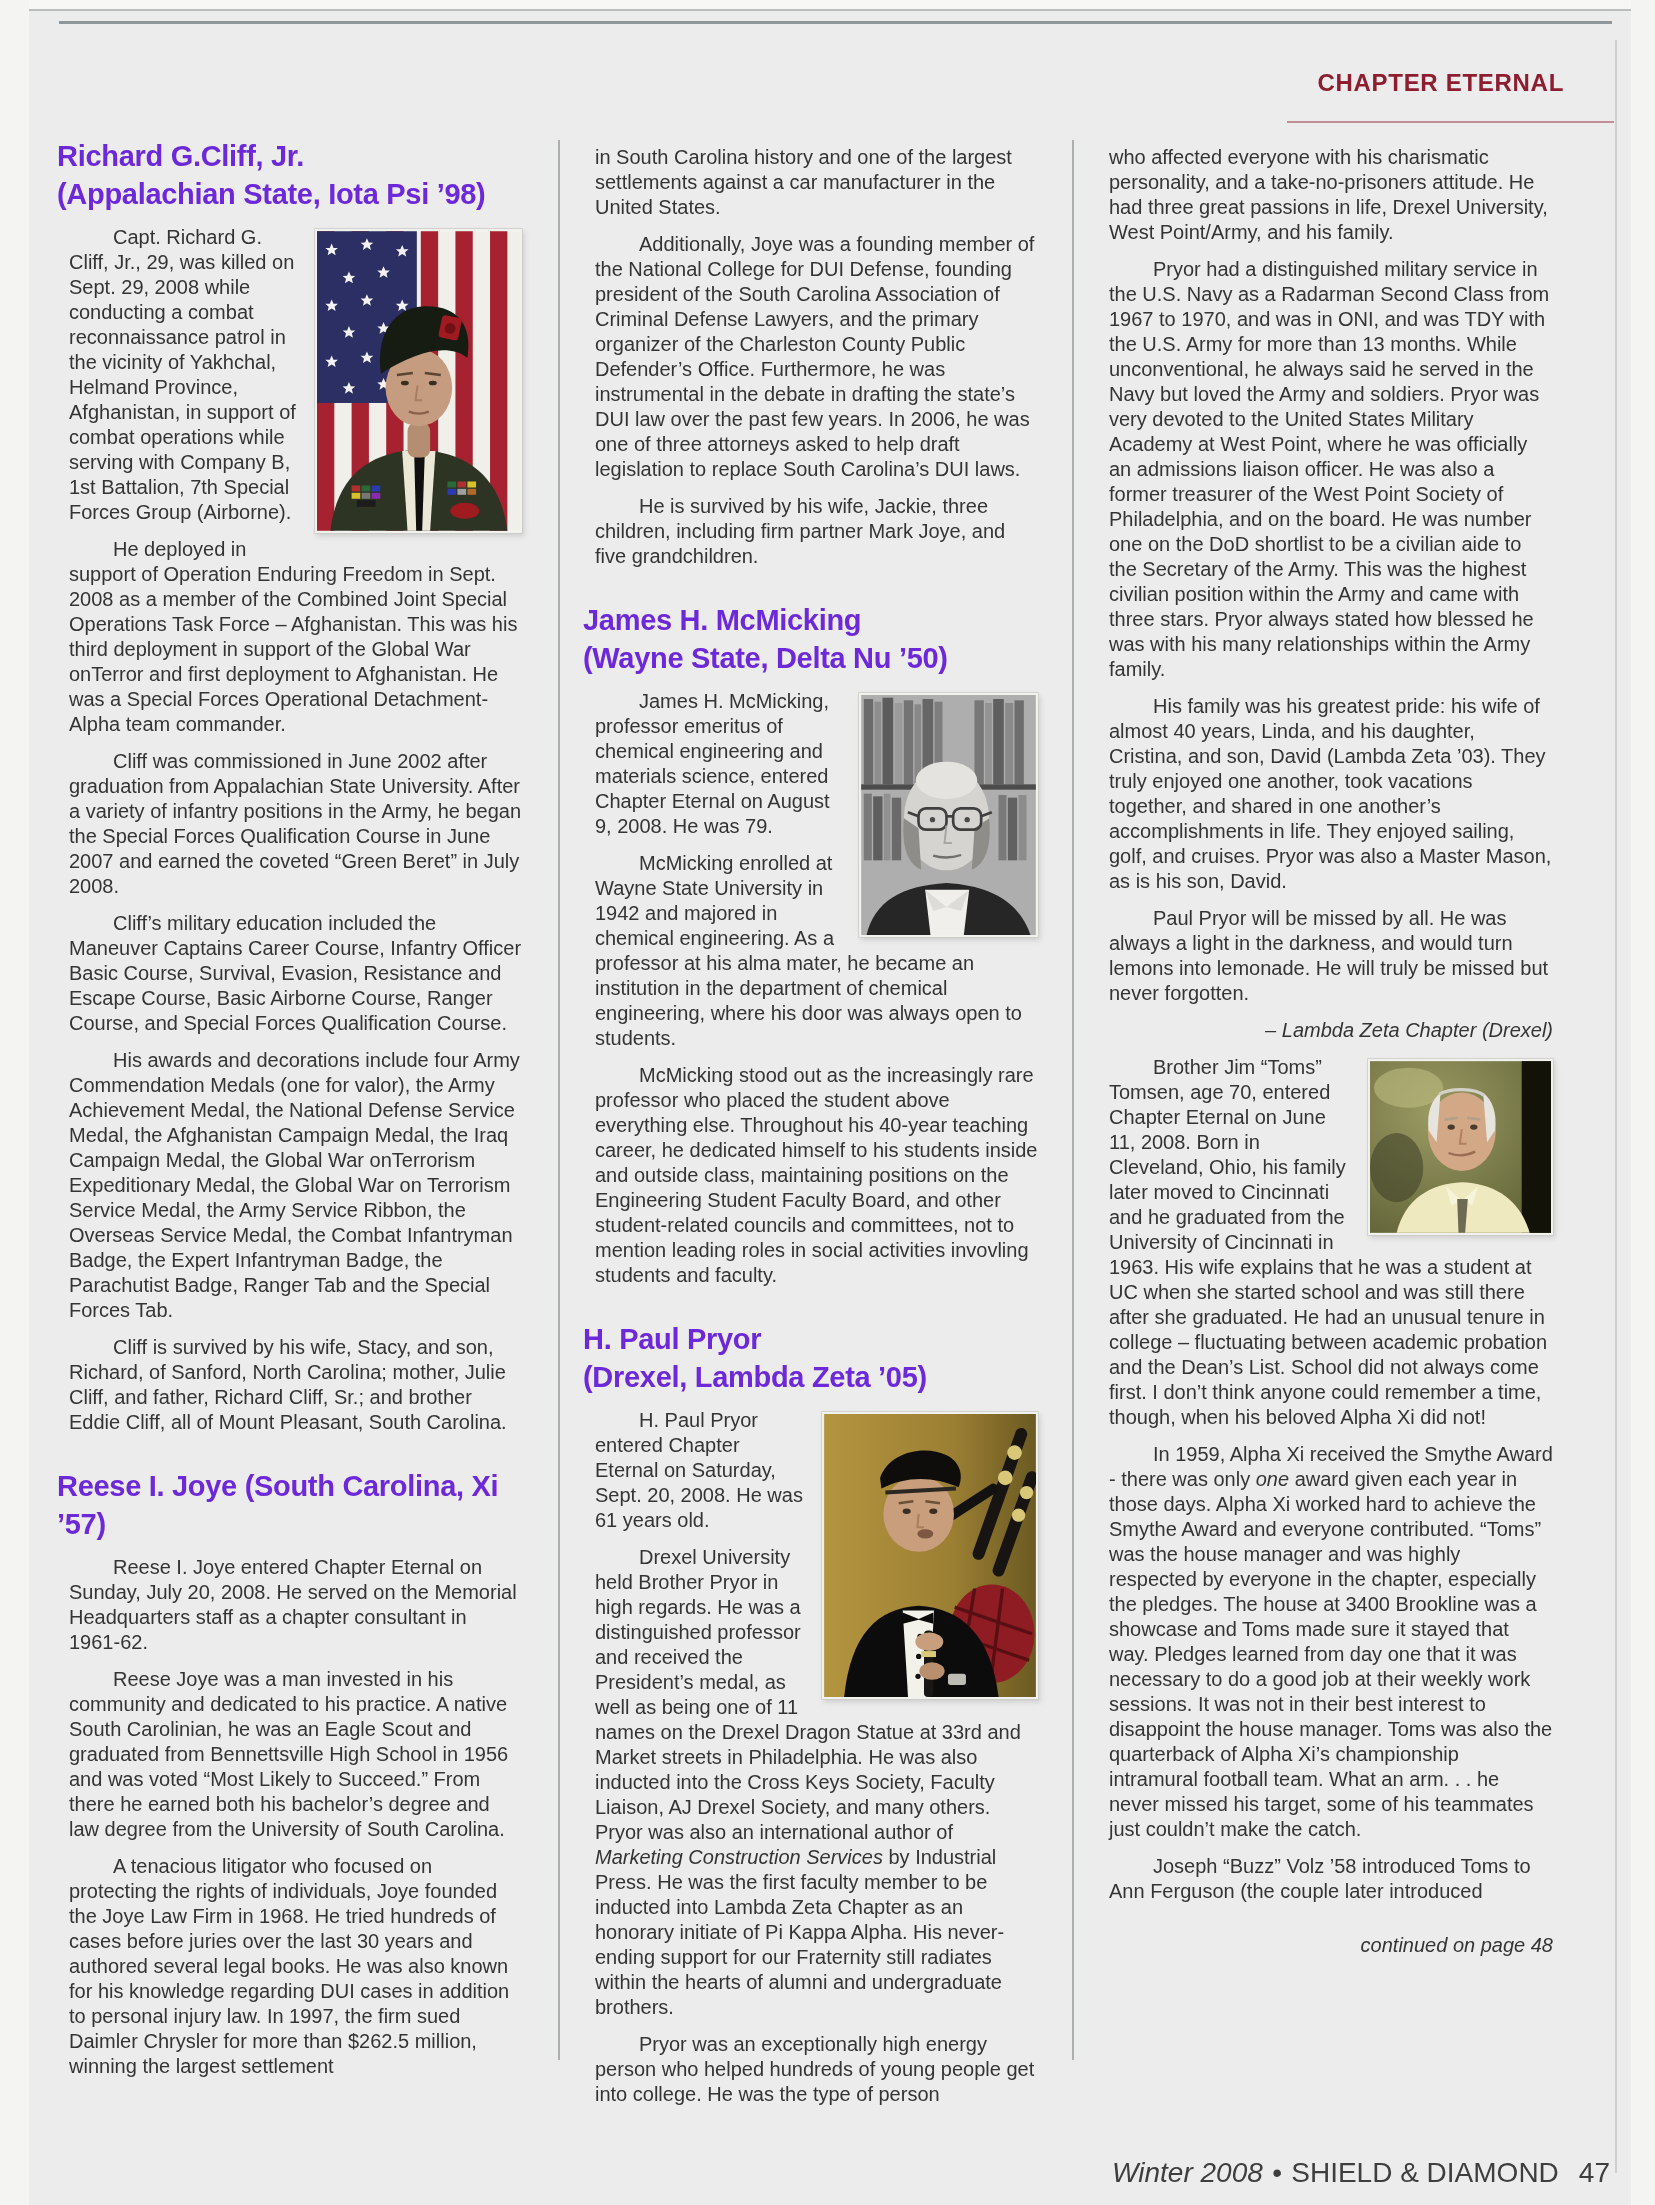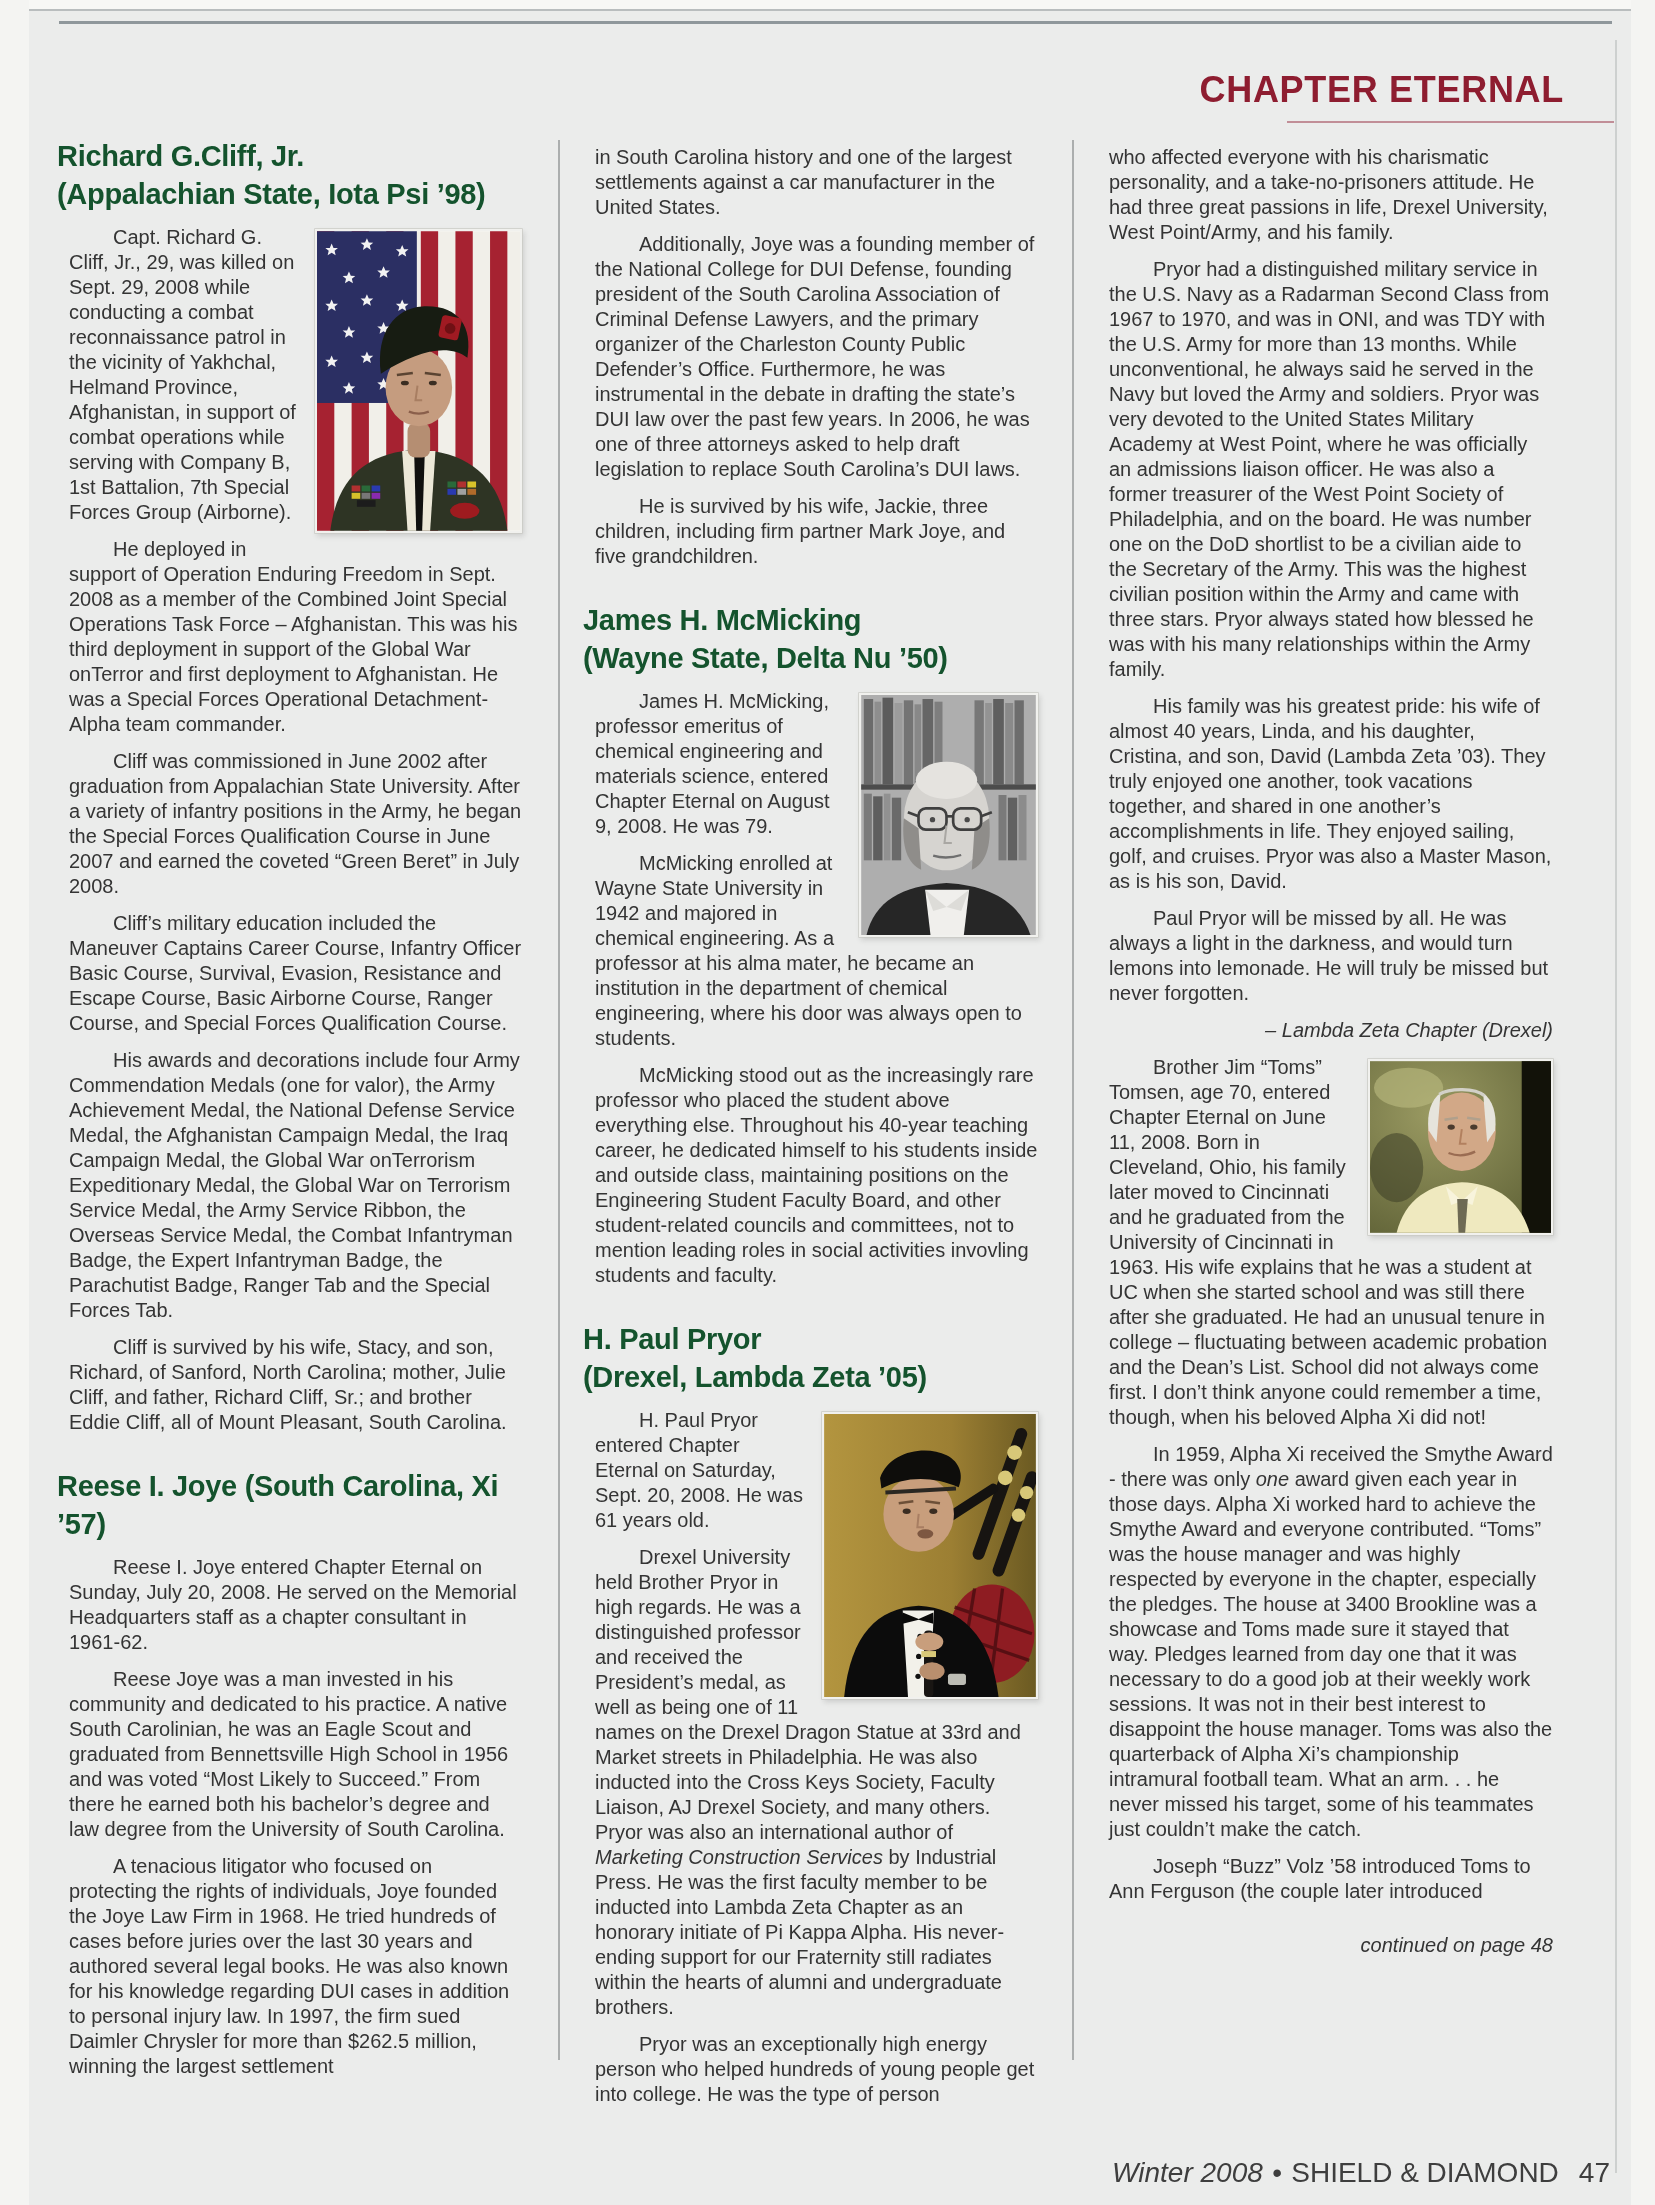--- a/index.html
+++ b/index.html
@@ -4,31 +4,31 @@
 <style>
   html,body{margin:0;padding:0;background:#ffffff;}
   .page{position:relative;width:1655px;height:2205px;background:#ebeceb;overflow:hidden;
         font-family:"Liberation Sans", sans-serif;color:#343434;}
   .scan-edge-top{position:absolute;left:0;top:0;width:100%;height:9.3px;background:#f7f7f5;border-bottom:2.7px solid #b9bdbe;}
   .scan-edge-left{position:absolute;left:0;top:0;width:29px;height:100%;background:#f4f4f2;}
   .scan-edge-right{position:absolute;left:1631px;top:0;width:25px;height:100%;background:#f4f4f2;}
   .page-right-line{position:absolute;left:1615px;top:40px;width:2px;height:2133px;background:#cdd0cf;}
   .top-rule{position:absolute;left:59px;top:21.3px;width:1553px;height:2.7px;background:#8f979b;}
   .page-title{position:absolute;left:1097px;top:69px;width:467px;text-align:right;
-              font-size:36px;font-weight:bold;letter-spacing:0.7px;color:#8e1d30;}
+              font-size:24px;font-weight:bold;letter-spacing:0.7px;color:#8e1d30;}
   .title-underline{position:absolute;left:1287px;top:121px;width:327px;height:2px;background:rgba(142,29,48,.45);}
   .col{position:absolute;top:133px;font-size:20px;line-height:25px;text-align:left;}
   .col1{left:57px;width:477px;}
   .col2{left:583px;width:467px;}
   .col3{left:1097px;width:468px;}
   .divider{position:absolute;top:140px;width:2px;height:1920px;background:#abaeae;}
   .div1{left:558px;} .div2{left:1072px;}
   p{margin:12px;text-indent:44px;}
   p.cont{text-indent:0;}
-  h2{color:#14532d;font-size:29px;line-height:38px;font-weight:bold;letter-spacing:-0.3px;margin:0;}
+  h2{color:#6d28d9;font-size:29px;line-height:38px;font-weight:bold;letter-spacing:-0.3px;margin:0;}
   h2.gap{margin-top:32px;margin-bottom:10.7px;}
   h2.first{margin-top:4px;margin-bottom:10.7px;}
   .photo{float:right;border:2.7px solid #f1f1ee;box-shadow:0 0 0 0.7px #c9c9c4, 2px 2.7px 5.3px rgba(60,60,60,.18);
          margin:4px 0 9.3px 17.3px;background:#fff;}
   .photo svg{display:block;}
   .attribution{text-indent:0;text-align:right;font-style:italic;margin-top:1.3px;}
   .continued{text-indent:0;text-align:right;font-style:italic;margin-top:29px;}
   .footer{position:absolute;top:2157px;left:963px;width:647px;text-align:right;font-size:28px;color:#3e3e3e;}
   .footer .issue{font-style:italic;}
   .footer .sep{margin:0 9.3px;}

